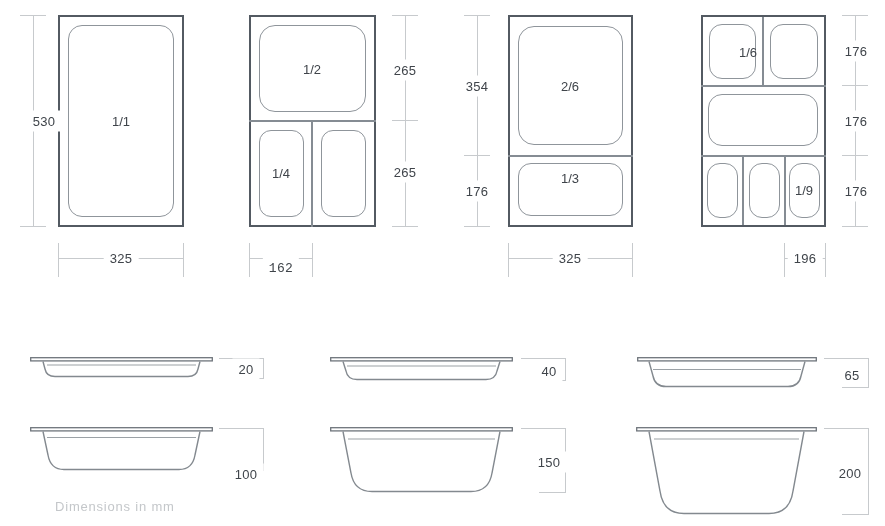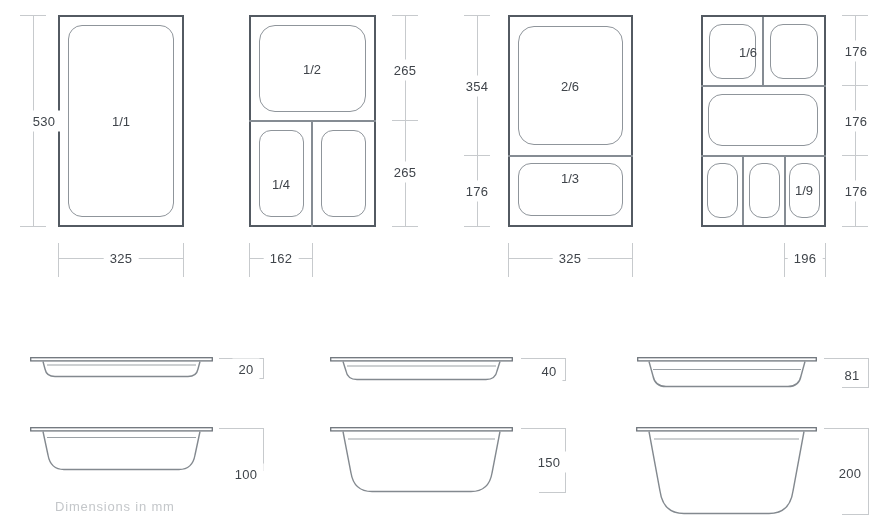--- a/index.html
+++ b/index.html
@@ -50,34 +50,34 @@
     <div class="dim-label" style="left:121px;top:258px;">325</div>
   </div>
 
   <div>
     <div class="frame" style="left:249px;top:15px;width:127px;height:212px;"></div>
     <div class="divider-h" style="left:249px;top:120px;width:127px;"></div>
     <div class="divider-v" style="left:311px;top:121px;height:106px;"></div>
     <div class="pan" style="left:259px;top:25px;width:107px;height:87px;border-radius:16px;"></div>
     <div class="pan-label" style="left:312px;top:69px;">1/2</div>
     <div class="pan" style="left:259px;top:130px;width:45px;height:87px;border-radius:12px;"></div>
-    <div class="pan-label" style="left:281px;top:184px;">1/4</div>
+    <div class="pan-label" style="left:281px;top:173px;">1/4</div>
     <div class="pan" style="left:321px;top:130px;width:45px;height:87px;border-radius:12px;"></div>
 
     <div class="vline" style="left:405px;top:15px;height:212px;"></div>
     <div class="hline" style="left:392px;top:15px;width:26px;"></div>
     <div class="hline" style="left:392px;top:120px;width:26px;"></div>
     <div class="hline" style="left:392px;top:226px;width:26px;"></div>
     <div class="dim-label" style="left:405px;top:70px;">265</div>
     <div class="dim-label" style="left:405px;top:172px;">265</div>
 
     <div class="vline" style="left:249px;top:243px;height:34px;"></div>
     <div class="vline" style="left:312px;top:243px;height:34px;"></div>
     <div class="hline" style="left:249px;top:258px;width:64px;"></div>
-    <div class="dim-label" style="left:281px;top:258px;">162</div>
+    <div class="dim-label" style="left:281px;top:268px;font-family:Liberation Mono, monospace;">162</div>
   </div>
 
   <div>
     <div class="frame" style="left:508px;top:15px;width:125px;height:212px;"></div>
     <div class="divider-h" style="left:508px;top:155px;width:125px;"></div>
     <div class="pan" style="left:518px;top:26px;width:105px;height:119px;border-radius:16px;"></div>
     <div class="pan-label" style="left:570px;top:86px;">2/6</div>
     <div class="pan" style="left:518px;top:163px;width:105px;height:53px;border-radius:13px;"></div>
     <div class="pan-label" style="left:570px;top:178px;">1/3</div>
 
@@ -151,21 +151,21 @@
 
   <div>
     <svg style="left:637px;top:357px;" width="180" height="32">
       <rect x="0.7" y="0.7" width="178.6" height="3.2" stroke="var(--profile_rim)" stroke-width="1.3"></rect>
       <path d="M12,4.5 L16,19 Q18,29.5 29,29.5 L151,29.5 Q162,29.5 164,19 L168,4.5" stroke="var(--profile_body)" stroke-width="1.4"></path>
       <path d="M16,12.5 L164,12.5" stroke="var(--profile_ridge)" stroke-width="1.2"></path>
     </svg>
     <div class="hline" style="left:824px;top:358px;width:44px;"></div>
     <div class="vline" style="left:868px;top:358px;height:30px;"></div>
     <div class="hline" style="left:842px;top:387px;width:26px;"></div>
-    <div class="dim-label" style="left:852px;top:375px;">81</div>
+    <div class="dim-label" style="left:852px;top:375px;">65</div>
   </div>
 
   <div>
     <svg style="left:30px;top:427px;" width="183" height="45">
       <rect x="0.7" y="0.7" width="181.6" height="3.2" stroke="var(--profile_rim)" stroke-width="1.3"></rect>
       <path d="M13,4.5 L18,28 Q20.5,42.5 34,42.5 L149,42.5 Q162.5,42.5 165,28 L170,4.5" stroke="var(--profile_body)" stroke-width="1.4"></path>
       <path d="M17,10.5 L166,10.5" stroke="var(--profile_ridge)" stroke-width="1.2"></path>
     </svg>
     <div class="hline" style="left:219px;top:428px;width:44px;"></div>
     <div class="vline" style="left:263px;top:428px;height:43px;"></div>

